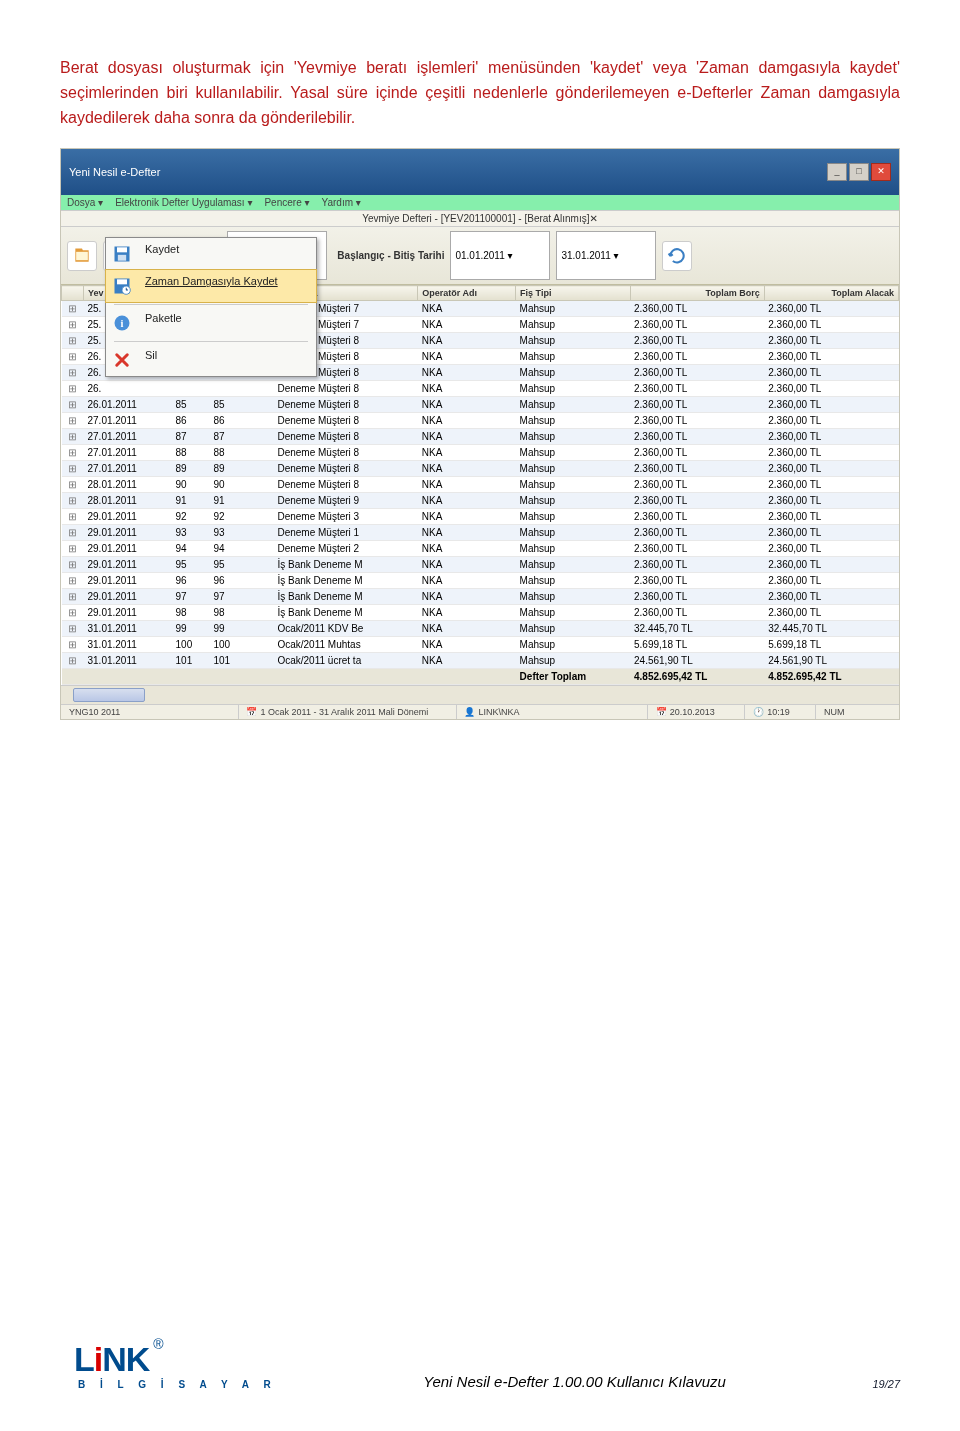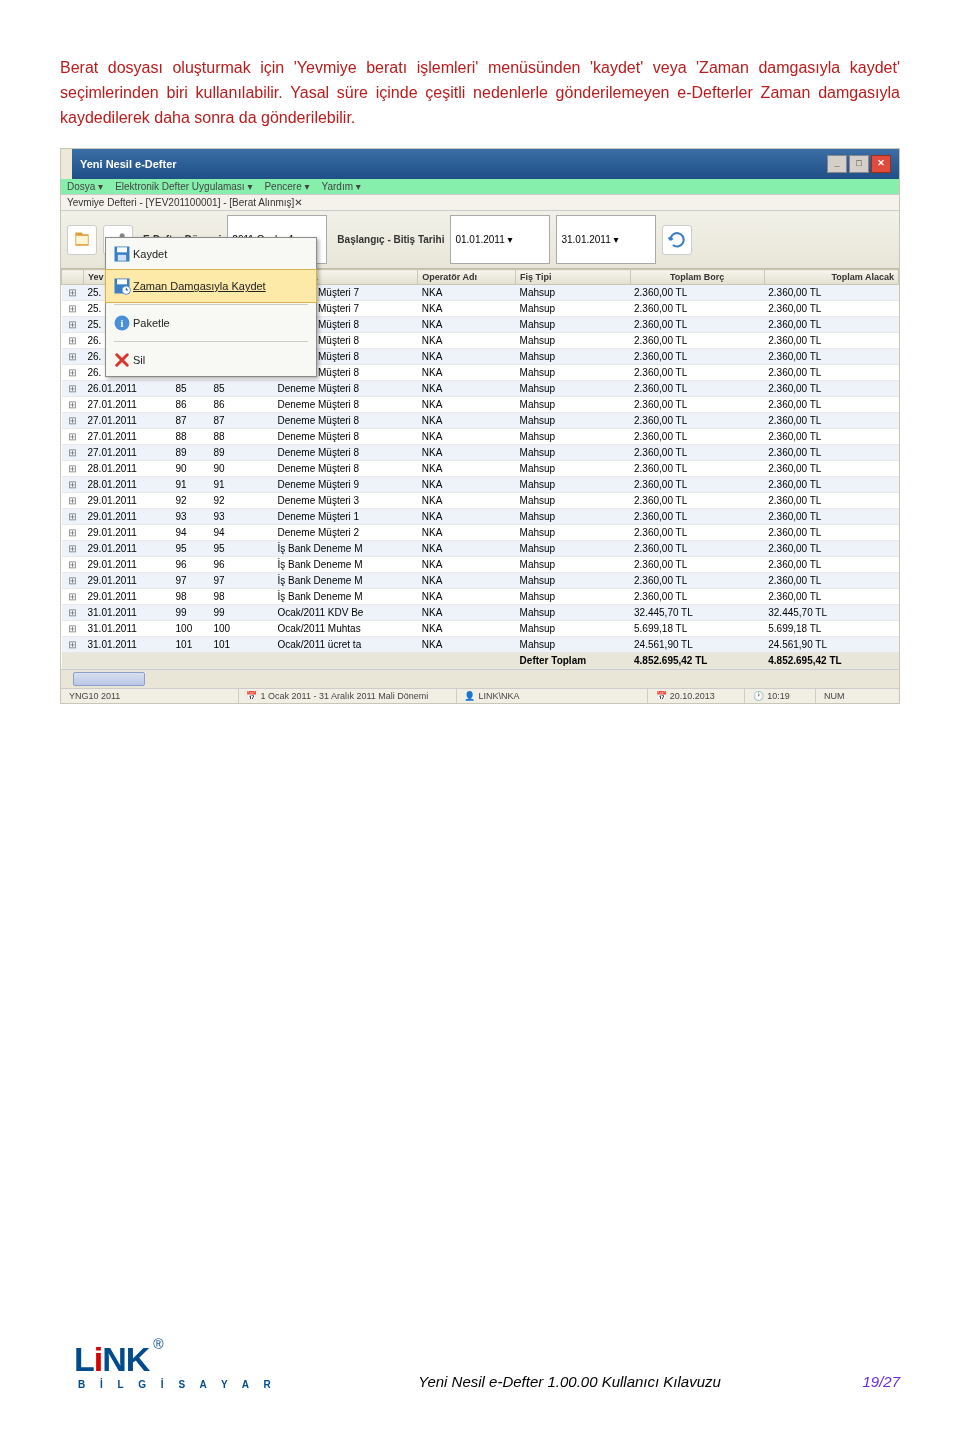--- a/index.html
+++ b/index.html
@@ -22,27 +22,26 @@
   .screenshot {
     border: 1px solid rgba(0,0,0,0.15);
     margin: 0 0 40px 0;
     background: #ece9d8;
     font-size: 10px;
     position: relative;
   }
   .titlebar {
     background: linear-gradient(#3a6ea5,#1f4f87);
     color: #fff;
-    padding: 6px 8px;
+    padding: 14px 8px;
     display: flex;
     justify-content: space-between;
     align-items: center;
     font-size: 11px;
-    font-weight: bold;
-    margin-left: 11px;
+    font-weight: normal;
   }
   .wincontrols {
     display: flex;
     gap: 2px;
   }
   .wbtn {
     width: 18px;
     height: 16px;
     background: #d4d0c8;
     border: 1px solid #888;
@@ -62,21 +61,21 @@
     color: #444;
     border-bottom: 1px solid #ccc;
   }
   .subtitle {
     background: #f4f2ea;
     padding: 2px 6px;
     font-size: 10px;
     color: #333;
     border-bottom: 1px solid #ccc;
     display: flex;
-    justify-content: flex-start;
+    justify-content: center;
   }
   .toolbar {
     background: linear-gradient(#f2f1e8,#e8e6d8);
     padding: 4px 6px;
     display: flex;
     gap: 6px;
     align-items: center;
     border-bottom: 1px solid #c0bda0;
     font-size: 10px;
   }
@@ -129,22 +128,21 @@
     top: 88px;
     width: 210px;
     background: #f8f8f5;
     border: 1px solid #8a8a8a;
     box-shadow: 2px 2px 4px rgba(0,0,0,0.3);
     font-size: 11px;
     z-index: 10;
   }
   .context-menu .cm-item {
     display: flex;
-    align-items: center;
-    gap: 0;
+    gap: 12px;
     padding: 5px 5px;
     color: #222;
   }
   .context-menu .cm-item.sel {
     background: #fde9a8;
     border: 1px solid #d8b24a;
     margin: -1px;
     text-decoration: underline;
   }
   .context-menu .cm-sep {
@@ -211,22 +209,22 @@
   }
   .foot-center {
     font-style: italic;
     font-size: 15px;
     color: #000;
     flex:1;
     text-align:center;
   }
   .foot-right {
     font-style: italic;
-    font-size: 15px;
-    color: #6d28d9;
+    font-size: 11px;
+    color: #0f172a;
   }
 </style>
 </head>
 <body>
 
 <div class="page-content">
 
   <p class="para">Berat dosyası oluşturmak için 'Yevmiye beratı işlemleri' menüsünden 'kaydet' veya 'Zaman damgasıyla kaydet' seçimlerinden biri kullanılabilir.  Yasal süre içinde çeşitli nedenlerle gönderilemeyen e-Defterler Zaman damgasıyla kaydedilerek daha sonra da gönderilebilir.</p>
 
   <div class="screenshot">
@@ -323,21 +321,21 @@
       <thead>
         <tr>
           <th></th>
           <th>Yev</th>
           <th></th>
           <th></th>
           <th>lo</th>
           <th>Açıklama</th>
           <th>Operatör Adı</th>
           <th>Fiş Tipi</th>
-          <th style="text-align:center">Toplam Borç</th>
+          <th style="text-align:right">Toplam Borç</th>
           <th style="text-align:right">Toplam Alacak</th>
         </tr>
       </thead>
       <tbody id="grid-body">
           <tr class="alt">
             <td>⊞</td>
             <td>25.</td>
             <td></td>
             <td></td>
             <td></td>

